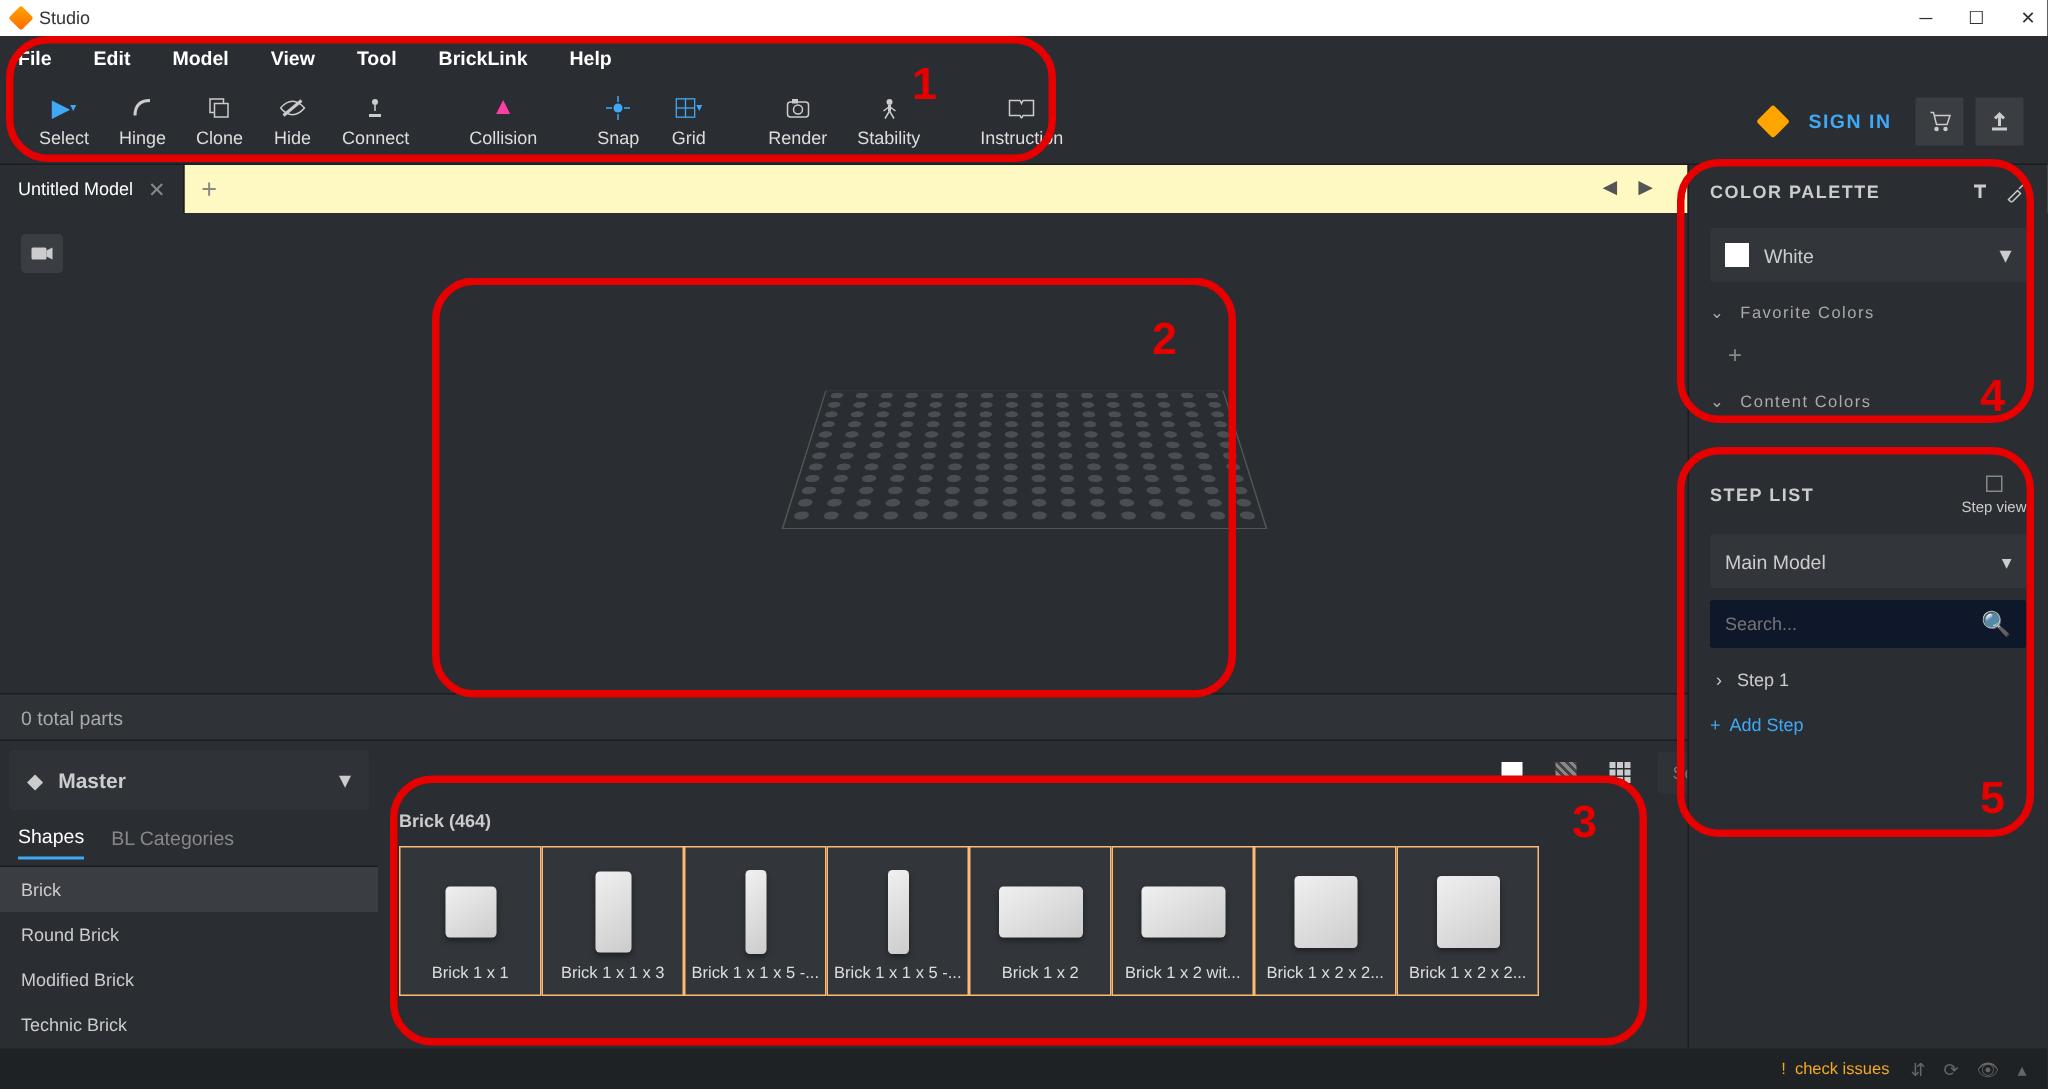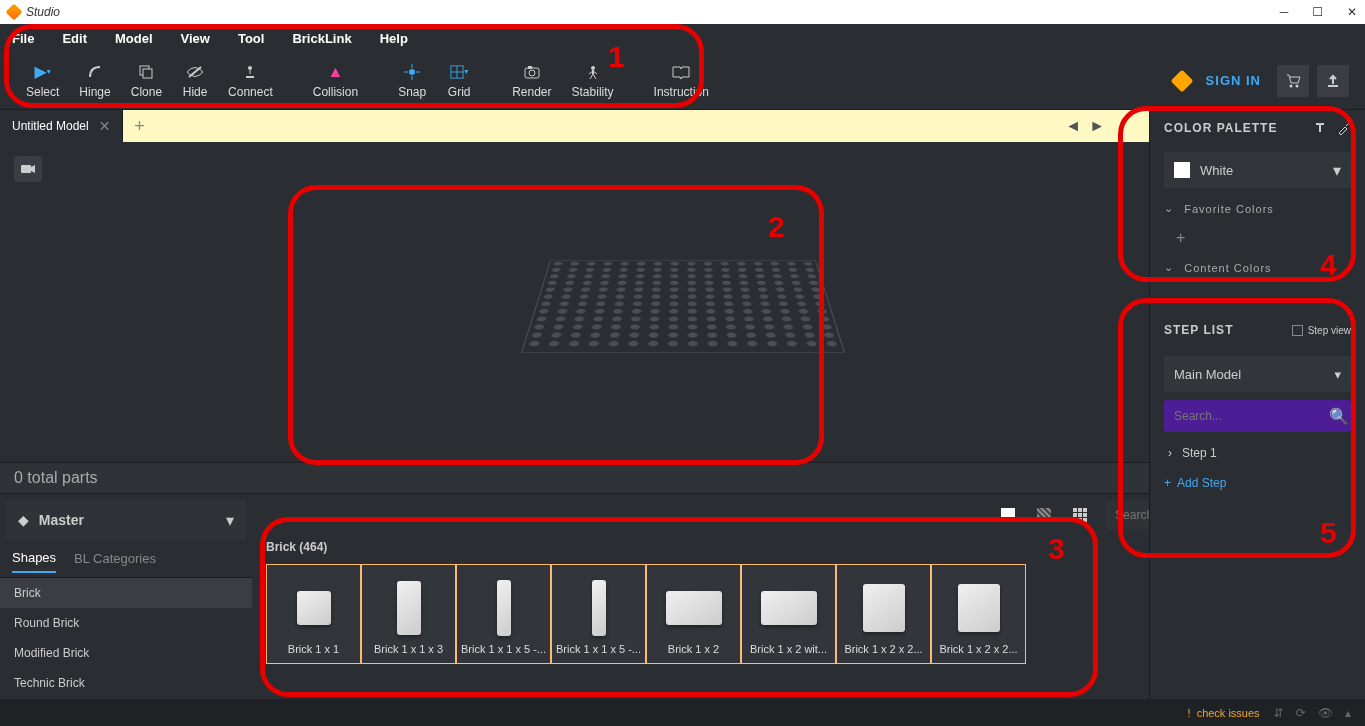--- a/index.html
+++ b/index.html
@@ -1,18 +1,18 @@
 <!DOCTYPE html>
 <html><head>
 <meta charset="utf-8">
 <style>
 * { margin: 0; padding: 0; box-sizing: border-box; font-family: Arial, sans-serif; }
 body { background: #2a2d31; color: #ccc; width: 1365px; height: 726px; overflow: hidden; position: relative; }
 .titlebar { height: 24px; background: #fff; display: flex; align-items: center; padding: 0 8px; justify-content: space-between; color: #333; font-size: 12px; }
-.titlebar-left { display: flex; align-items: center; gap: 6px; font-style: italic; }
+.titlebar-left { display: flex; align-items: center; gap: 6px; }
 .titlebar-right { display: flex; gap: 24px; }
 .titlebar-right span { cursor: pointer; }
 .logo-icon { width: 12px; height: 12px; background: linear-gradient(135deg, #ffa500, #ff6b00); border-radius: 2px; transform: rotate(45deg); }
 
 .menubar { height: 28px; background: #2a2d31; display: flex; align-items: center; padding: 0 12px; gap: 28px; font-size: 13px; font-weight: bold; color: #fff; }
 .menubar span { cursor: pointer; }
 
 .topbar-container { height: 58px; background: #2a2d31; display: flex; align-items: center; justify-content: space-between; padding: 0 16px; border-bottom: 1px solid #1a1c1f; }
 .toolbar { display: flex; gap: 0; }
 .tool-item { display: flex; flex-direction: column; align-items: center; justify-content: center; gap: 4px; padding: 4px 10px; cursor: pointer; font-size: 12px; color: #ddd; min-width: 46px; }
@@ -29,21 +29,21 @@
 .tab-close { color: #888; cursor: pointer; font-size: 14px; }
 .tab-add { width: 32px; height: 32px; display: flex; align-items: center; justify-content: center; color: #888; cursor: pointer; font-size: 18px; }
 .tab-nav-right { margin-left: auto; display: flex; gap: 8px; padding-right: 260px; color: #555; }
 
 .main-area { display: flex; height: calc(726px - 24px - 28px - 58px - 32px - 28px); }
 .viewport-col { flex: 1; display: flex; flex-direction: column; }
 .viewport { flex: 1; background: #2a2d31; position: relative; display: flex; align-items: center; justify-content: center; }
 .camera-btn { position: absolute; top: 14px; left: 14px; width: 28px; height: 26px; background: #3a3d42; display: flex; align-items: center; justify-content: center; cursor: pointer; color: #ccc; font-size: 14px; border-radius: 3px; }
 .baseplate { width: 320px; height: 200px; position: relative; transform: perspective(800px) rotateX(60deg); }
 
-.statusbar { height: 32px; background: #2f3236; display: flex; align-items: center; padding: 0 14px; font-size: 16px; color: #aaa; border-top: 1px solid #1a1c1f; border-bottom: 1px solid #1a1c1f; }
+.statusbar { height: 32px; background: #2f3236; display: flex; align-items: center; padding: 0 14px; font-size: 13px; color: #aaa; border-top: 1px solid #1a1c1f; border-bottom: 1px solid #1a1c1f; }
 
 .parts-panel { height: 204px; background: #2a2d31; display: flex; }
 .parts-sidebar { width: 252px; display: flex; flex-direction: column; background: #2a2d31; }
 .master-sel { height: 40px; background: #2f3236; display: flex; align-items: center; padding: 0 12px; gap: 10px; cursor: pointer; margin: 6px; border-radius: 3px; }
 .master-sel-text { font-weight: bold; flex: 1; font-size: 14px; }
 .master-icon { font-size: 14px; }
 .parts-tabs { height: 32px; display: flex; align-items: center; padding: 0 12px; gap: 18px; font-size: 13px; border-bottom: 1px solid #1a1c1f; }
 .parts-tab { color: #888; cursor: pointer; padding-bottom: 6px; }
 .parts-tab.active { color: #fff; border-bottom: 2px solid #3fa9f5; }
 .shape-list { flex: 1; overflow-y: auto; }
@@ -61,36 +61,36 @@
 .parts-search { width: 210px; height: 28px; background: #2f3236; border: none; color: #ccc; padding: 0 10px; font-size: 12px; border-radius: 3px; }
 .parts-search-icon { color: #888; cursor: pointer; }
 
 .parts-cat-header { padding: 4px 14px 10px; font-size: 12px; font-weight: bold; }
 .parts-grid { display: flex; gap: 0; padding: 0 14px; }
 .part-cell { width: 95px; height: 100px; background: #32363a; display: flex; flex-direction: column; align-items: center; justify-content: flex-end; padding: 8px 4px; cursor: pointer; border: 1px solid #fdba74; }
 .part-thumb { flex: 1; display: flex; align-items: center; justify-content: center; }
 .brick-thumb { background: linear-gradient(145deg, #f0f0f0, #ccc); border-radius: 3px; box-shadow: 0 2px 4px rgba(0,0,0,0.4); }
 .part-label { font-size: 11px; color: #ddd; text-align: center; white-space: nowrap; overflow: hidden; text-overflow: ellipsis; width: 100%; }
 
-.right-panel { width: 216px; background: #2a2d31; border-left: 1px solid #1a1c1f; display: flex; flex-direction: column; position: absolute; right: 0; top: 110px; bottom: 27px; }
+.right-panel { width: 240px; background: #2a2d31; border-left: 1px solid #1a1c1f; display: flex; flex-direction: column; position: absolute; right: 0; top: 110px; bottom: 27px; }
 .panel-header { height: 36px; display: flex; align-items: center; justify-content: space-between; padding: 0 14px; font-size: 12px; font-weight: bold; letter-spacing: 1px; background: #2a2d31; }
 .panel-icons { display: flex; gap: 10px; }
 .panel-icon { cursor: pointer; color: #ccc; }
 .color-sel { height: 36px; background: #32363a; margin: 6px 14px; display: flex; align-items: center; padding: 0 10px; gap: 10px; cursor: pointer; border-radius: 2px; }
 .color-swatch { width: 16px; height: 16px; background: #fff; }
 .color-sel-text { flex: 1; font-size: 13px; }
 .collapse-row { padding: 8px 14px; display: flex; align-items: center; gap: 10px; font-size: 11px; letter-spacing: 1px; color: #aaa; cursor: pointer; }
 .add-fav { padding: 6px 26px; color: #888; font-size: 16px; cursor: pointer; }
 
 .step-panel { margin-top: 30px; }
 .step-header { height: 36px; display: flex; align-items: center; justify-content: space-between; padding: 0 14px; font-size: 12px; font-weight: bold; letter-spacing: 1px; }
-.step-view-check { display: flex; align-items: center; gap: 5px; font-size: 10px; font-weight: normal; letter-spacing: 0; }
+.step-view-check { display: flex; align-items: center; gap: 5px; font-size: 10px; font-weight: normal; letter-spacing: 0; flex-direction: column; }
 .step-checkbox { width: 11px; height: 11px; border: 1px solid #888; }
 .step-dropdown { height: 36px; background: #32363a; margin: 8px 14px; display: flex; align-items: center; padding: 0 10px; cursor: pointer; font-size: 13px; border-radius: 2px; justify-content: space-between; }
-.step-search { height: 32px; background: #4c1d95; margin: 6px 14px; display: flex; align-items: center; padding: 0 10px; border-radius: 2px; }
+.step-search { height: 32px; background: #0f172a; margin: 6px 14px; display: flex; align-items: center; padding: 0 10px; border-radius: 2px; }
 .step-search input { flex: 1; background: none; border: none; color: #ccc; font-size: 12px; outline: none; }
 .step-item { padding: 8px 18px; display: flex; align-items: center; gap: 10px; font-size: 12px; cursor: pointer; }
 .add-step { padding: 8px 14px; color: #3fa9f5; font-size: 12px; cursor: pointer; display: flex; align-items: center; gap: 6px; }
 
 .footer { position: absolute; bottom: 0; left: 0; right: 0; height: 27px; background: #1f2225; display: flex; align-items: center; justify-content: flex-end; padding: 0 14px; gap: 14px; }
 .check-issues { color: #f5a623; font-size: 11px; display: flex; align-items: center; gap: 6px; cursor: pointer; }
 .footer-icons { display: flex; gap: 12px; color: #666; font-size: 12px; }
 
 .highlight-box { position: absolute; border: 5px solid #e60000; border-radius: 28px; pointer-events: none; }
 .highlight-label { position: absolute; color: #e60000; font-size: 30px; font-weight: bold; }

